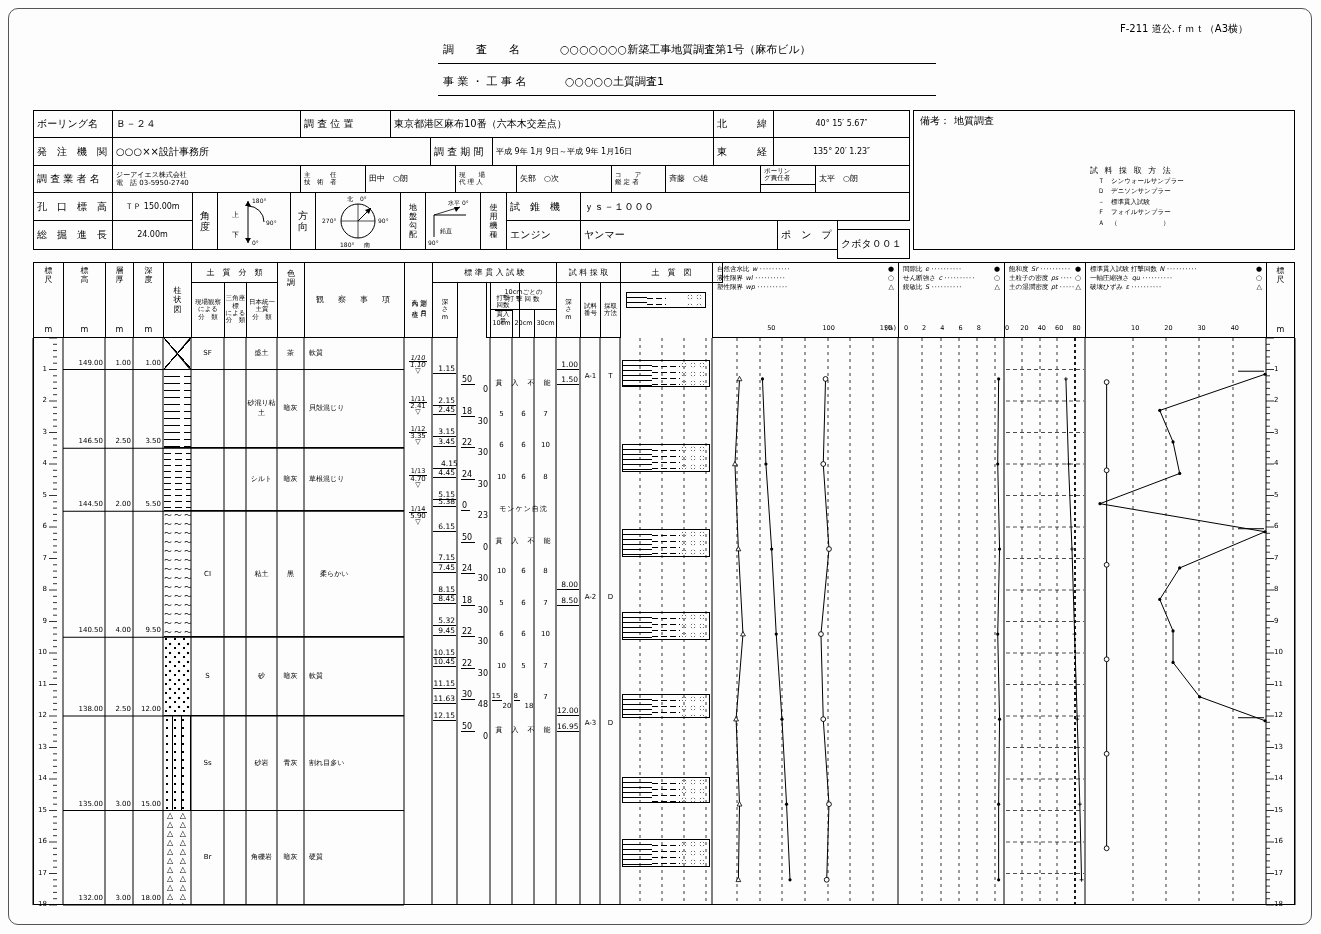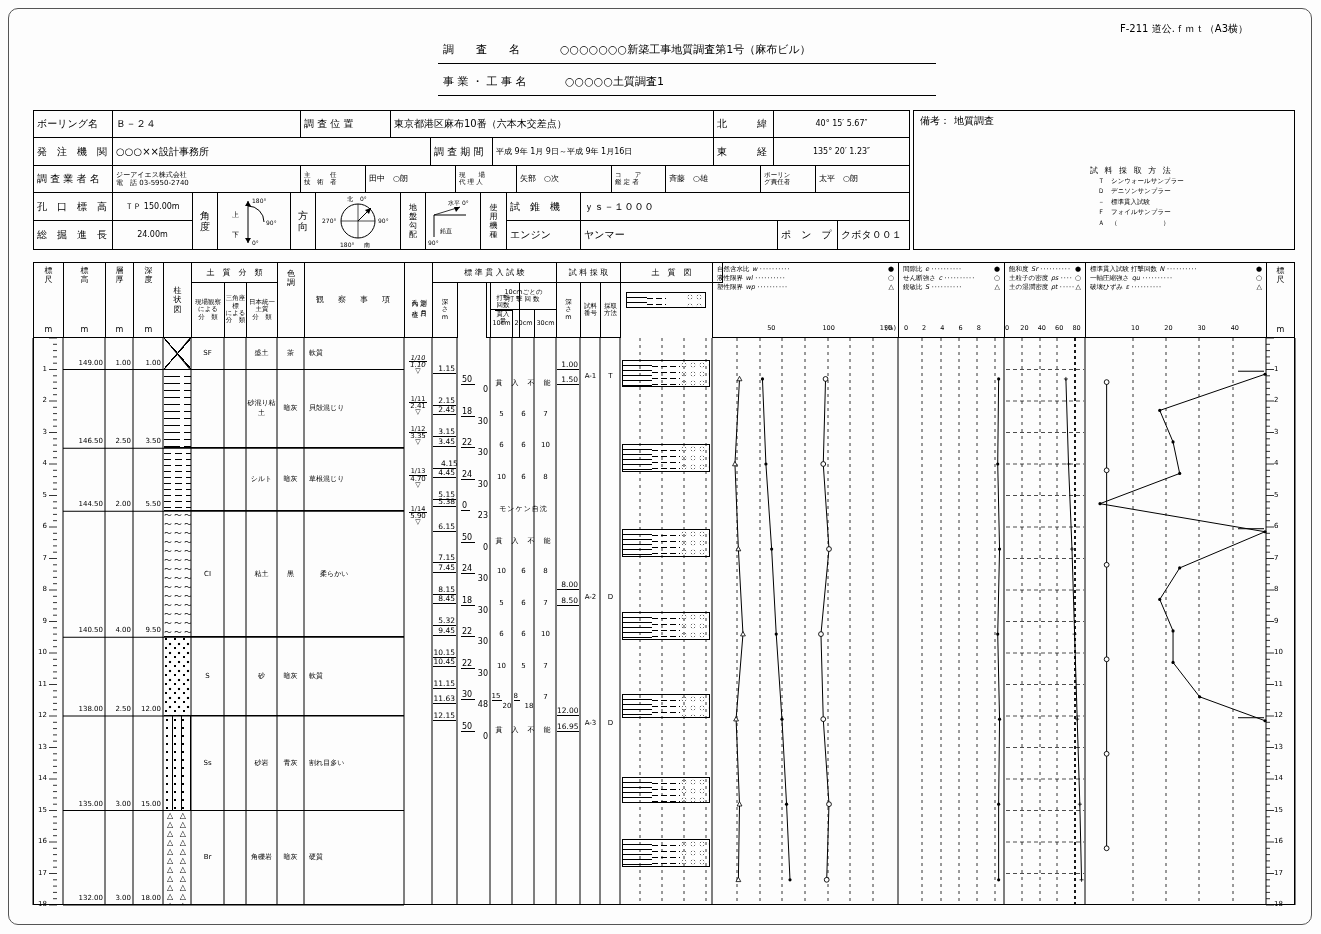--- a/index.html
+++ b/index.html
@@ -102,21 +102,21 @@
   </div>
   <div class="abs cell cl t6 pre" style="left:300px;top:165px;width:66px;height:28px;">主　　　任
 技　術　者</div>
   <div class="abs cell cl t8" style="left:365px;top:165px;width:91px;height:28px;">田中　○朗</div>
   <div class="abs cell cl t6 pre" style="left:455px;top:165px;width:62px;height:28px;">現　　場
 代 理 人</div>
   <div class="abs cell cl t8" style="left:516px;top:165px;width:96px;height:28px;">矢部　○次</div>
   <div class="abs cell cl t6 pre" style="left:611px;top:165px;width:55px;height:28px;">コ　　ア
 鑑 定 者</div>
   <div class="abs cell cl t8" style="left:665px;top:165px;width:96px;height:28px;">斉藤　○雄</div>
-  <div class="abs cell cl t6 pre" style="left:760px;top:165px;width:56px;height:28px;">ボーリン
+  <div class="abs cell cl t6 pre" style="left:760px;top:165px;width:56px;height:20px;">ボーリン
 グ責任者</div>
   <div class="abs cell cl t8" style="left:815px;top:165px;width:95px;height:28px;">太平　○朗</div>
 
   <div class="abs cell cl t10" style="left:33px;top:192px;width:80px;height:29px;">孔　口　標　高</div>
   <div class="abs cell cc t8" style="left:112px;top:192px;width:81px;height:29px;">ＴＰ 150.00m</div>
   <div class="abs cell cl t10" style="left:33px;top:220px;width:80px;height:30px;">総　掘　進　長</div>
   <div class="abs cell cc t8" style="left:112px;top:220px;width:81px;height:30px;">24.00m</div>
 
   <div class="abs cell cc t10 pre" style="left:192px;top:192px;width:26px;height:58px;">角
 度</div>
@@ -167,21 +167,21 @@
   </div>
   <div class="abs cell cc t8 pre" style="left:480px;top:192px;width:27px;height:58px;">使
 用
 機
 種</div>
   <div class="abs cell cl t10" style="left:506px;top:192px;width:75px;height:29px;">試　錐　機</div>
   <div class="abs cell cl t10" style="left:580px;top:192px;width:330px;height:29px;">ｙｓ－１０００</div>
   <div class="abs cell cl t10" style="left:506px;top:220px;width:75px;height:30px;">エンジン</div>
   <div class="abs cell cl t10" style="left:580px;top:220px;width:198px;height:30px;">ヤンマー</div>
   <div class="abs cell cl t10" style="left:777px;top:220px;width:61px;height:30px;">ポ　ン　プ</div>
-  <div class="abs cell cl t10" style="left:837px;top:220px;width:73px;height:30px;">クボタ００１</div>
+  <div class="abs cell cl t10" style="left:837px;top:229px;width:73px;height:30px;">クボタ００１</div>
 
   <div class="abs cell" style="left:913px;top:110px;width:382px;height:140px;align-items:flex-start;padding:4px 6px;">
     <span class="t10">備考：</span>
     <span class="t10" style="margin-left:4px;">地質調査</span>
   </div>
   <div class="abs" style="left:1090px;top:165px;width:200px;">
     <div class="t8" style="letter-spacing:2px;">試 料 採 取 方 法</div>
     <div id="sampling-items" class="t6" style="line-height:1.6;padding-left:8px;">
         <div>Ｔ　シンウォールサンプラー</div>
         <div>Ｄ　デニソンサンプラー</div>

